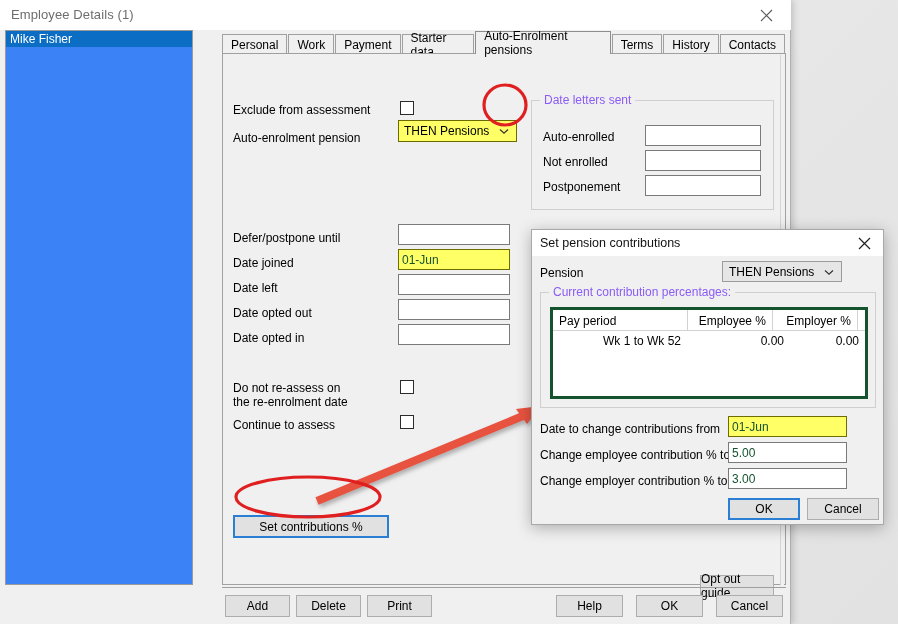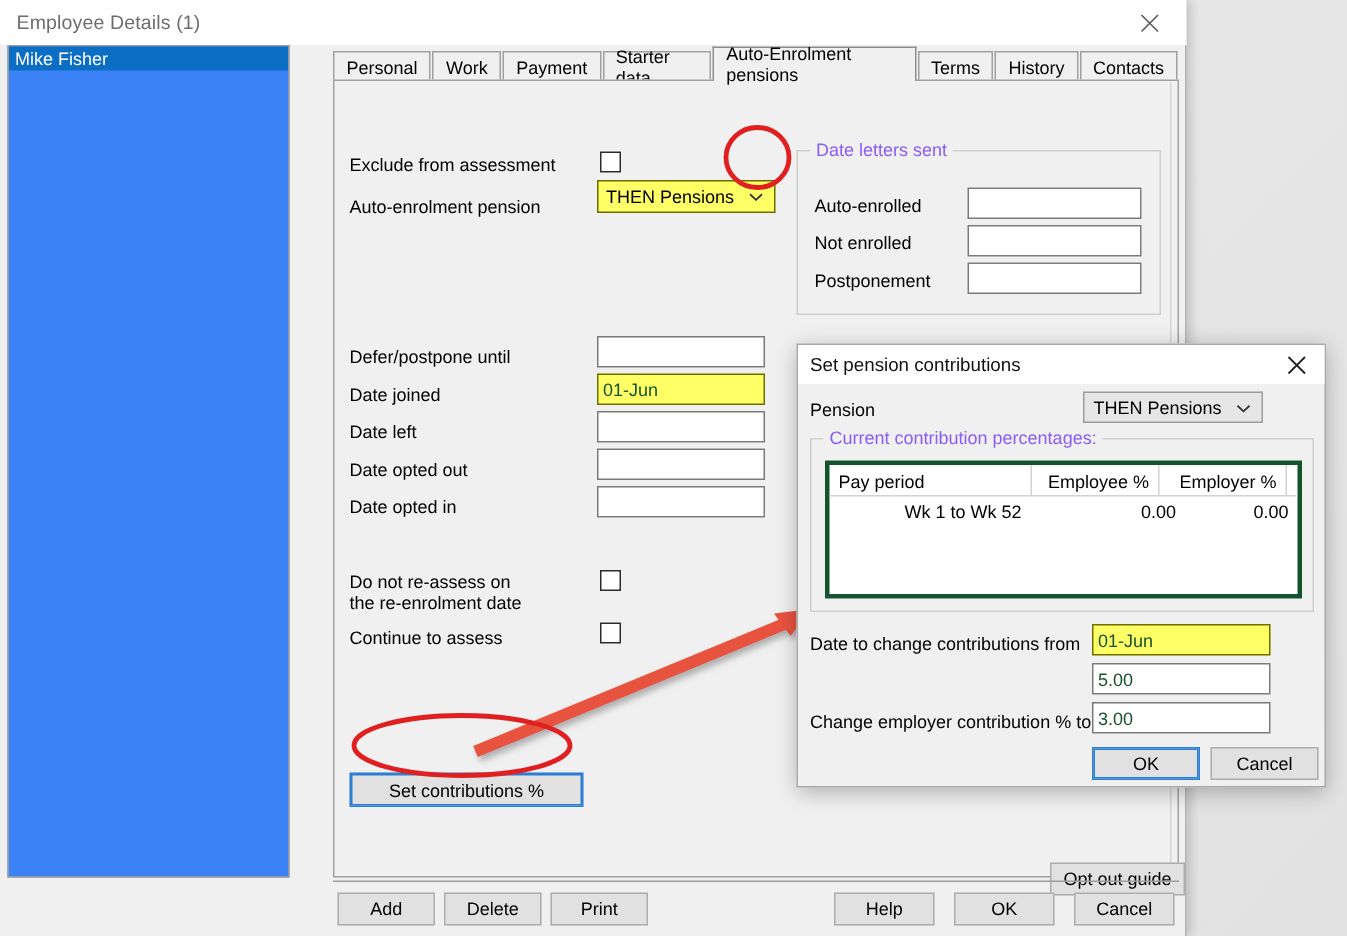--- a/index.html
+++ b/index.html
@@ -355,21 +355,21 @@
 
         <div class="lbl" style="left:10px; top:327px; white-space:pre-line;">Do not re-assess on
 the re-enrolment date</div>
         <div class="chk" style="left:177px; top:326px;"></div>
 
         <div class="lbl" style="left:10px; top:364px;">Continue to assess</div>
         <div class="chk" style="left:177px; top:361px;"></div>
 
         <div class="btn default-focus" style="position:absolute; left:10px; top:461px; width:156px; height:23px;">Set contributions %</div>
 
-        <div class="btn" style="position:absolute; left:477px; top:521px; width:90px; height:22px;">Opt out guide</div>
+        <div class="btn" style="position:absolute; left:477px; top:521px; width:74px; height:22px;">Opt out guide</div>
       </div>
     </div>
 
     <div class="bottom-sep"></div>
 
     <div class="bottom-buttons">
       <div class="btn" style="left:0px; top:0; width:65px;">Add</div>
       <div class="btn" style="left:71px; top:0; width:65px;">Delete</div>
       <div class="btn" style="left:142px; top:0; width:65px;">Print</div>
       <div class="btn" style="left:331px; top:0; width:67px;">Help</div>
@@ -423,20 +423,21 @@
           <div class="gc" style="width:135px;">Wk 1 to Wk 52</div>
           <div class="gc ta-r" style="width:85px;">0.00</div>
           <div class="gc ta-r" style="width:85px;">0.00</div>
         </div>
       </div>
     </div>
 
     <div class="lbl" style="left:8px; top:192px;">Date to change contributions from</div>
     <input class="tbox yellow" style="left: 196px; top: 186px; width: 119px;" type="text" value="01-Jun">
 
+    <div class="lbl" style="left:8px; top:218px;">Change employee contribution % to</div>
     <input class="tbox" style="left: 196px; top: 212px; width: 119px;" type="text" value="5.00">
 
     <div class="lbl" style="left:8px; top:244px;">Change employer contribution % to</div>
     <input class="tbox" style="left: 196px; top: 238px; width: 119px;" type="text" value="3.00">
 
     <div class="btn default-focus" style="position:absolute; left:196px; top:268px; width:72px; height:22px;">OK</div>
     <div class="btn" style="position:absolute; left:275px; top:268px; width:72px; height:22px;">Cancel</div>
   </div>
 
   <svg class="anno" style="left:0; top:0; width:898px; height:624px;">

